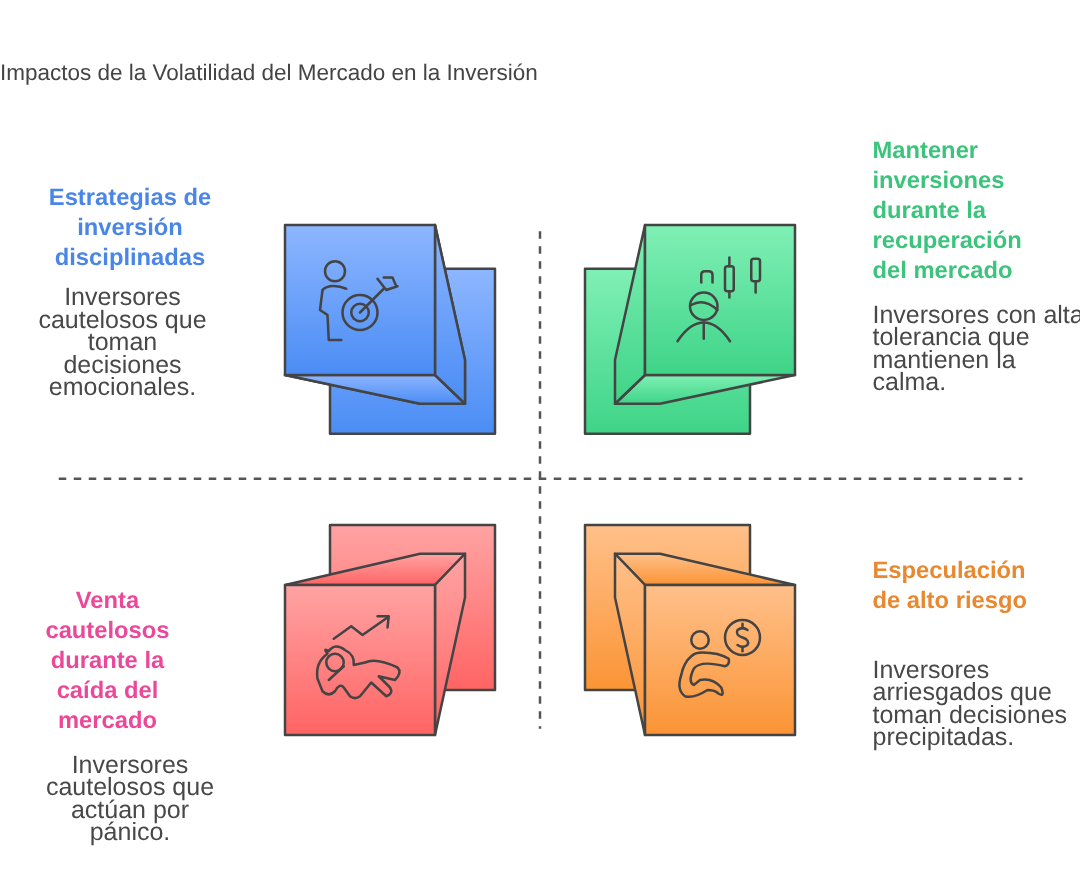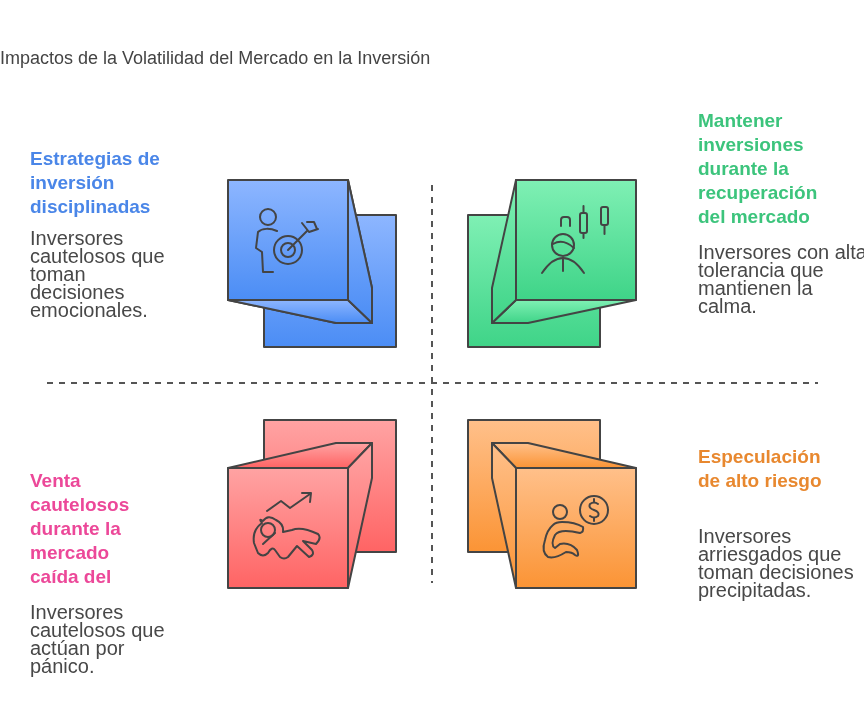--- a/index.html
+++ b/index.html
@@ -1,20 +1,20 @@
 <!DOCTYPE html>
 <html><head>
 <meta charset="utf-8">
 <style>
   html, body { margin: 0; padding: 0; background: #ffffff; }
   body { width: 864px; height: 708px; position: relative; overflow: hidden; font-family: "Liberation Sans", "DejaVu Sans", sans-serif; }
   .title { position: absolute; left: 0; top: 48px; width: 864px; text-align: left; font-size: 18px; color: #444444; }
   .heading { position: absolute; font-weight: bold; font-size: 19px; line-height: 24px; }
   .desc { position: absolute; font-size: 20px; line-height: 18px; color: #484848; }
-  .right-align { text-align: left; }
+  .right-align { text-align: center; }
   .left-align { text-align: left; margin-left: 24px; }
   svg.diagram { position: absolute; left: 0; top: 0; }
 </style>
 </head>
 <body>
 
 <div class="title">Impactos de la Volatilidad del Mercado en la Inversión</div>
 
 <div class="heading right-align" style="left:30px; top:147px; width:148px; color:#4a86e8;">
   <div>Estrategias de</div>
@@ -38,22 +38,22 @@
 <div class="desc left-align" style="left:674px; top:243px; width:170px;">
   <div>Inversores con alta</div>
   <div>tolerancia que</div>
   <div>mantienen la calma.</div>
 </div>
 
 <div class="heading right-align" style="left:30px; top:469px; width:112px; color:#ec4899;">
   <div>Venta</div>
   <div>cautelosos</div>
   <div>durante la</div>
+  <div>caída del</div>
   <div>mercado</div>
-  <div>caída del</div>
 </div>
 <div class="desc right-align" style="left:30px; top:603px; width:148px;">
   <div>Inversores</div>
   <div>cautelosos que</div>
   <div>actúan por pánico.</div>
 </div>
 
 <div class="heading left-align" style="left:674px; top:445px; width:170px; color:#e8882f;">
   <div>Especulación</div>
   <div>de alto riesgo</div>

